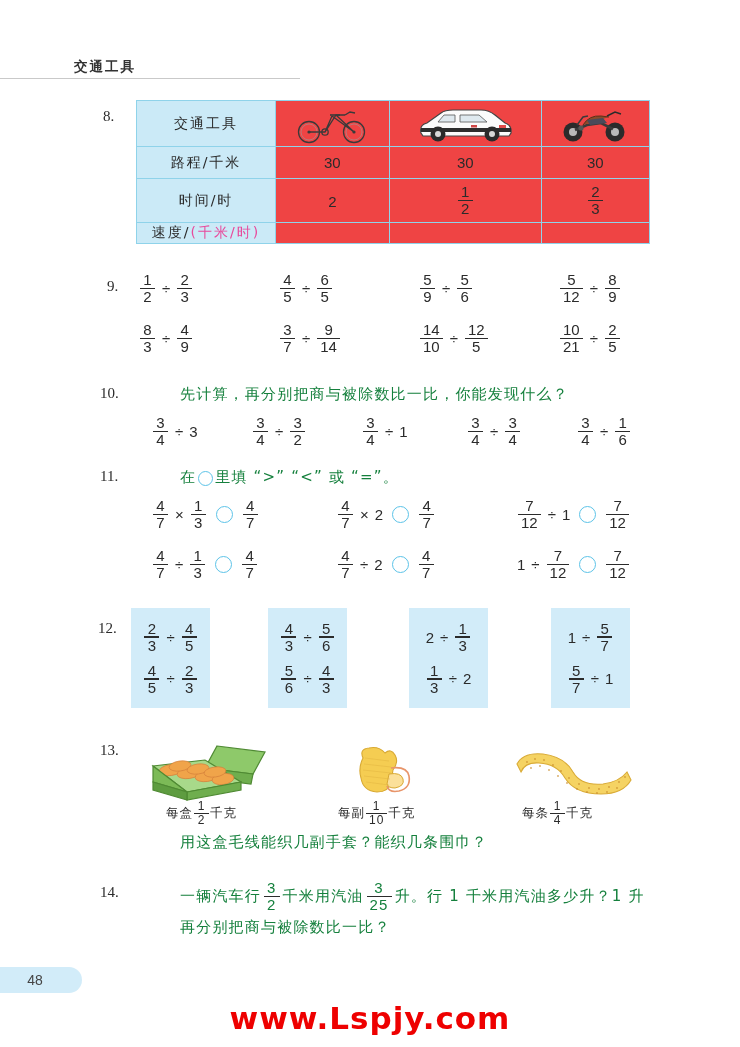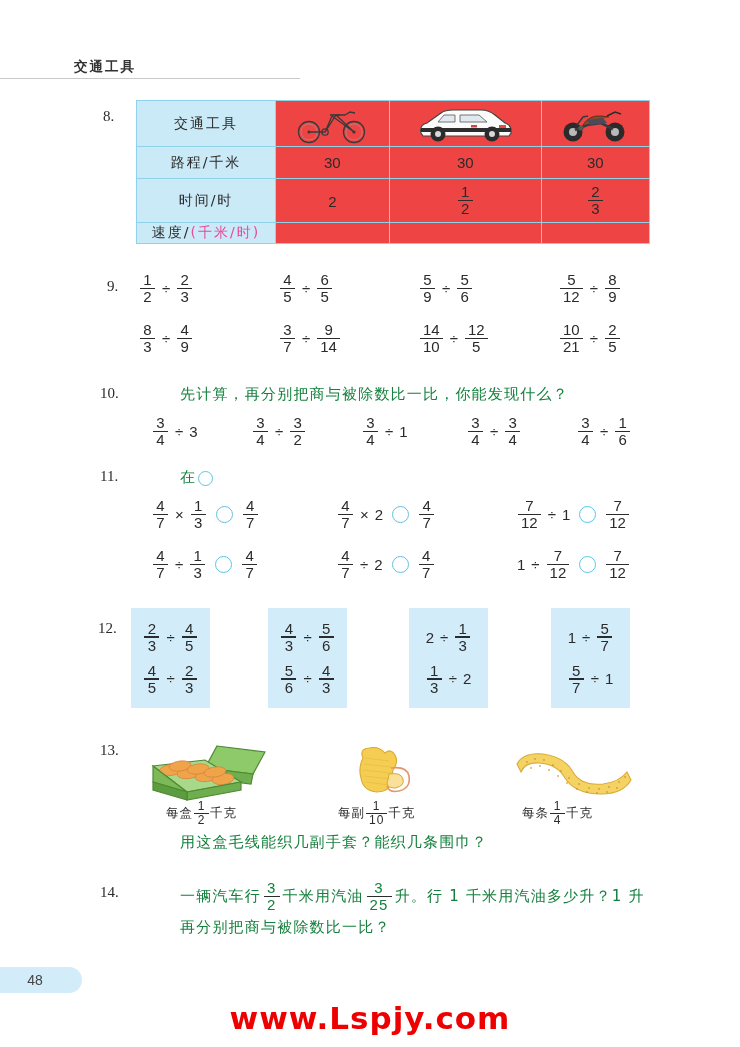--- a/index.html
+++ b/index.html
@@ -503,20 +503,21 @@
           <span class="den">6</span>
         </span>
     </span>
   </div>
 </div>
 
 <div class="ex-num" style="left:100px; top:468px;">11.</div>
 <div class="prompt" style="position:absolute; left:133px; top:468px; display:flex; align-items:center;">
   <span>在</span>
   <span class="circle inline-sm"></span>
+  <span>里填 “&gt;”  “&lt;” 或 “=”。</span>
 </div>
 
 <div class="ex" style="left:150px; top:498px;">
   <div style="display:flex;">
     <span class="expr" style="width:185px;">
       <span class="frac">
           <span class="num">4</span>
           <span class="bar"></span>
           <span class="den">7</span>
         </span>

